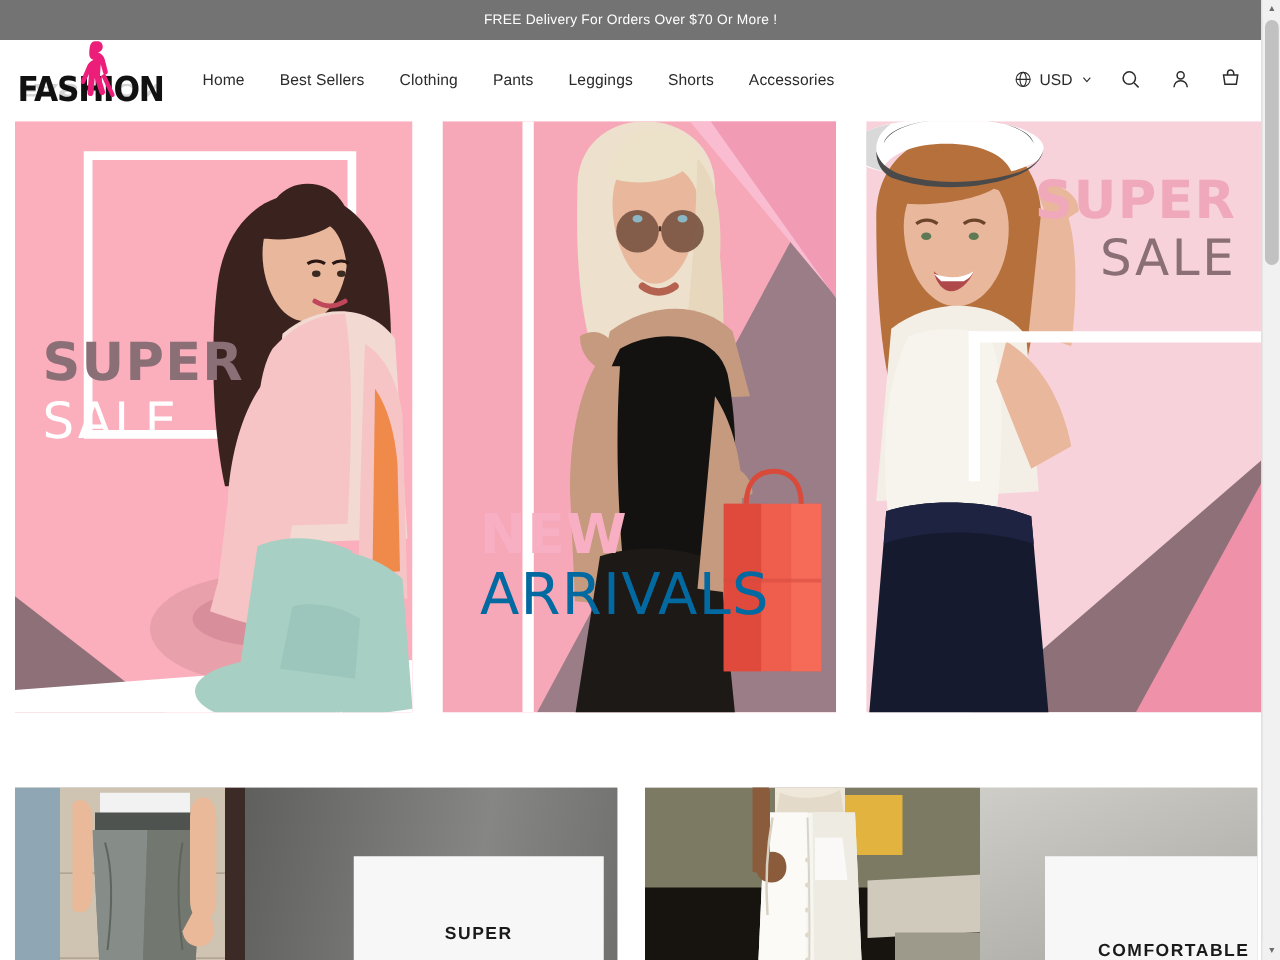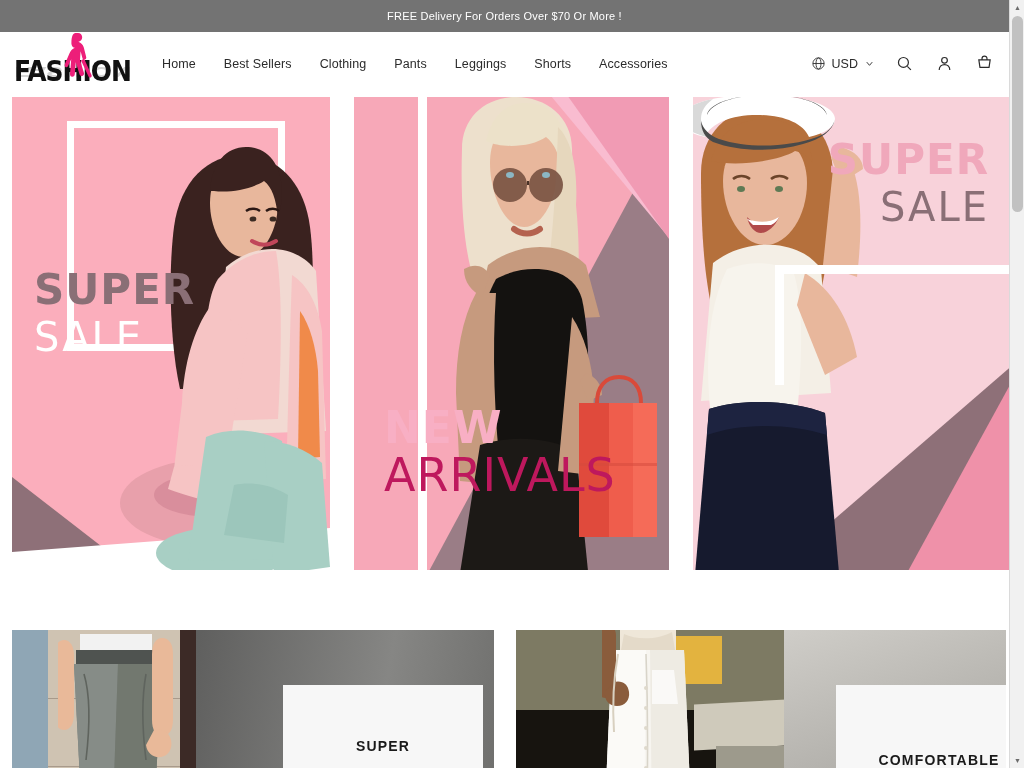--- a/index.html
+++ b/index.html
@@ -218,21 +218,21 @@
     line-height:1;
     display:block;
   }
 
   .b1-text { left:22px; top:172px; }
   .b1-text .t-big { font-size:42px; color:#8a6f76; }
   .b1-text .t-thin { font-size:40px; color:#ffffff; margin-top:6px; }
 
   .b2-text { left:30px; bottom:72px; }
   .b2-text .t-big { font-size:44px; color:#f8afc4; }
-  .b2-text .t-thin { font-size:46px; color:#be185d; margin-top:2px; letter-spacing:1px; }
+  .b2-text .t-thin { font-size:46px; color:#0369a1; margin-top:2px; letter-spacing:1px; }
 
   .b3-text { right:22px; top:42px; text-align:right; }
   .b3-text .t-big { font-size:42px; color:#f0a8bb; }
   .b3-text .t-thin { font-size:40px; color:#8a6f76; margin-top:6px; }
 
   
   .lower {
     width:1009px;
     padding:0 12px;
     display:flex;

